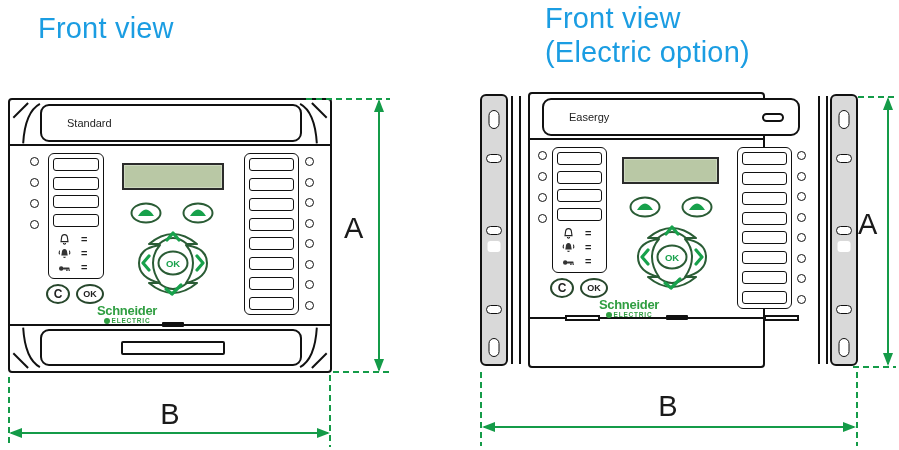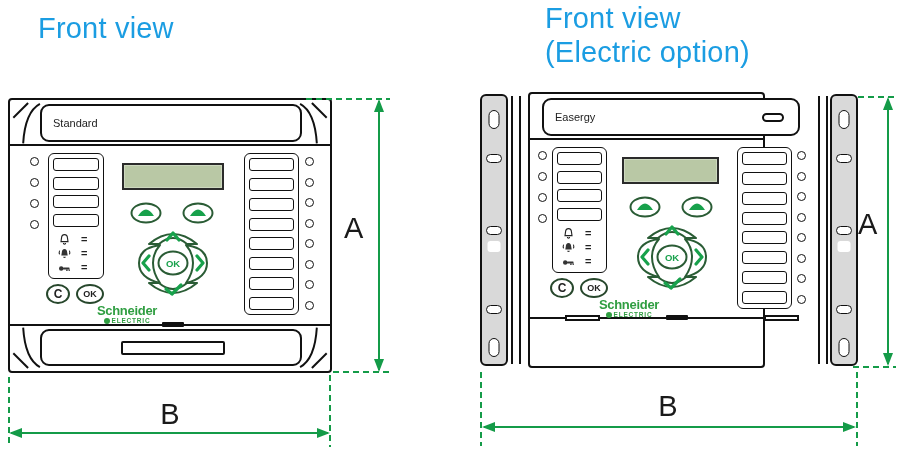--- a/index.html
+++ b/index.html
@@ -29,21 +29,21 @@
   .varrow::after{content:"";position:absolute;bottom:-2px;left:-4.4px;border:5.5px solid transparent;border-bottom:none;border-top:13px solid var(--green);}
   .harrow{position:absolute;height:2.2px;background:var(--green);}
   .harrow::before{content:"";position:absolute;left:-2px;top:-4.4px;border:5.5px solid transparent;border-left:none;border-right:13px solid var(--green);}
   .harrow::after{content:"";position:absolute;right:-2px;top:-4.4px;border:5.5px solid transparent;border-right:none;border-left:13px solid var(--green);}
 
   
   .device{position:absolute;background:#fff;}
   .body-box{position:absolute;border:2px solid var(--ink);border-radius:4px;background:#fff;}
   .hline{position:absolute;left:0;right:0;height:2px;background:var(--ink);}
   .label-window{position:absolute;border:2px solid var(--ink);border-radius:9px;background:#fff;}
-  .label-text{position:absolute;left:11px;top:50%;transform:translateY(-50%);font-size:11px;color:#222;}
+  .label-text{position:absolute;left:25px;top:50%;transform:translateY(-50%);font-size:11px;color:#222;}
   .corners,.keypad,.ind-icon{display:block;}
   .corners{position:absolute;inset:0;width:100%;height:100%;}
 
   .led-col{position:absolute;display:flex;flex-direction:column;justify-content:space-between;}
   .led{width:9px;height:9px;border:1.6px solid var(--ink);border-radius:50%;background:#fff;}
   .slot-box{position:absolute;border:1.6px solid var(--ink);border-radius:6px;background:#fff;}
   .slot-col{position:absolute;display:flex;flex-direction:column;justify-content:space-between;}
   .slot{height:13px;border:1.6px solid var(--ink);border-radius:3px;background:#fff;}
 
   .indicators{position:absolute;left:9px;right:4px;top:78px;}

